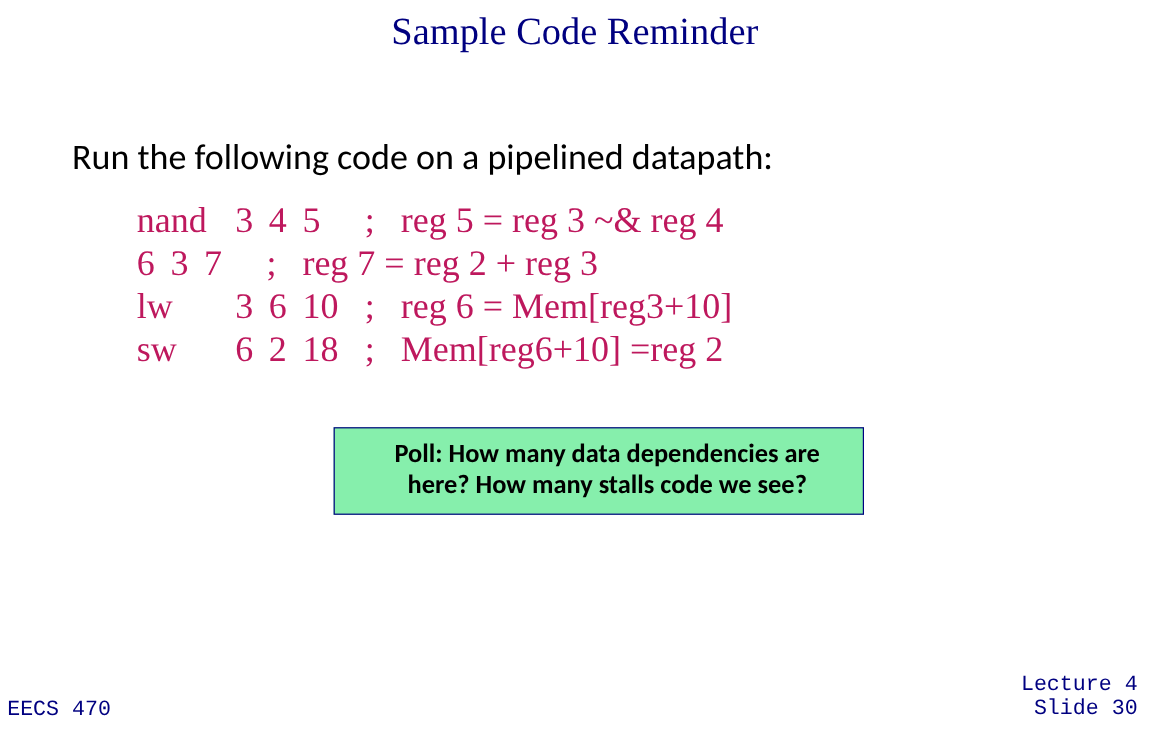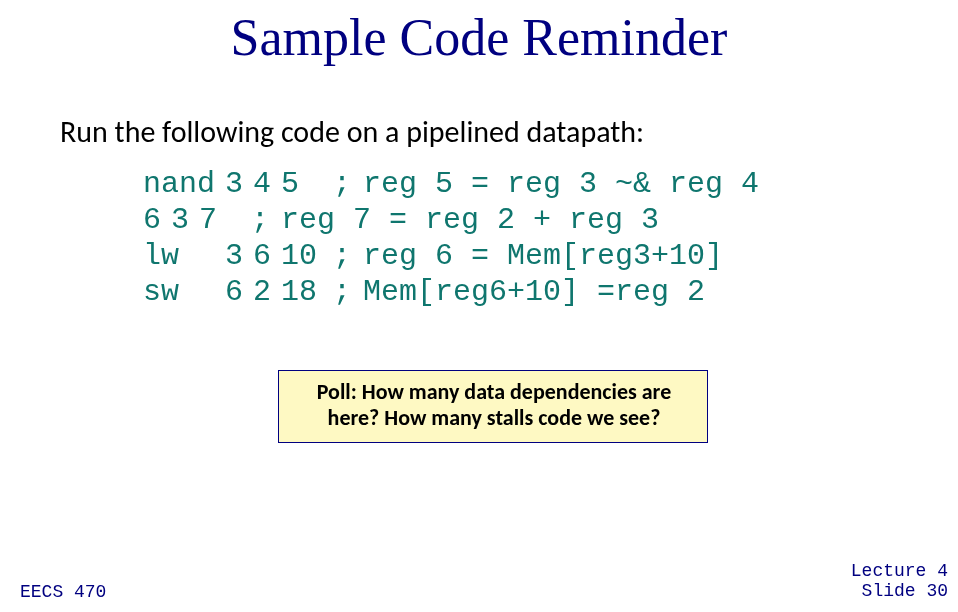--- a/index.html
+++ b/index.html
@@ -13,74 +13,74 @@
     position: relative;
     overflow: hidden;
   }
   .slide {
     position: relative;
     width: 958px;
     height: 612px;
   }
   .title {
     font-family: "Comic Sans MS", "Chalkboard SE", cursive;
-    font-size: 52px;
+    font-size: 32px;
     color: #000080;
     text-align: center;
     padding-top: 8px;
   }
   .body {
     position: absolute;
     top: 113px;
     left: 60px;
     width: 840px;
   }
   .intro {
     font-family: Calibri, "Segoe UI", sans-serif;
     font-size: 30px;
     color: #000000;
     margin-bottom: 16px;
   }
   .code {
-    font-family: Liberation Mono, monospace;
+    font-family: Liberation Serif, serif;
     font-size: 30px;
-    color: #0f766e;
+    color: #be185d;
     line-height: 1.20;
     margin-top: 4px;
-    margin-left: 83px;
+    margin-left: 54px;
   }
   .row {
     display: flex;
     align-items: baseline;
   }
   .op { display: inline-block; width: 82px; }
   .a1 { display: inline-block; width: 28px; text-align: left; }
   .a2 { display: inline-block; width: 28px; text-align: left; }
   .a3 { display: inline-block; width: 52px; text-align: left; }
   .sep { display: inline-block; width: 30px; text-align: left; }
   .cmt { display: inline-block; }
   .poll {
     position: absolute;
-    top: 370px;
+    top: 356px;
     left: 278px;
     width: 406px;
-    padding: 8px 10px 10px 12px;
-    background: #fef9c3;
+    padding: 8px 10px 10px 24px;
+    background: #86efac;
     border: 1.5px solid #000080;
     font-family: Calibri, "Segoe UI", sans-serif;
     font-weight: bold;
     font-size: 22px;
     text-align: center;
     color: #000000;
     line-height: 1.2;
   }
   .footer-left {
     position: absolute;
     bottom: 10px;
-    left: 20px;
+    left: 6px;
     font-family: "Courier New", Courier, monospace;
     font-size: 18px;
     color: #000080;
   }
   .footer-right {
     position: absolute;
     bottom: 10px;
     right: 10px;
     font-family: "Courier New", Courier, monospace;
     font-size: 18px;

